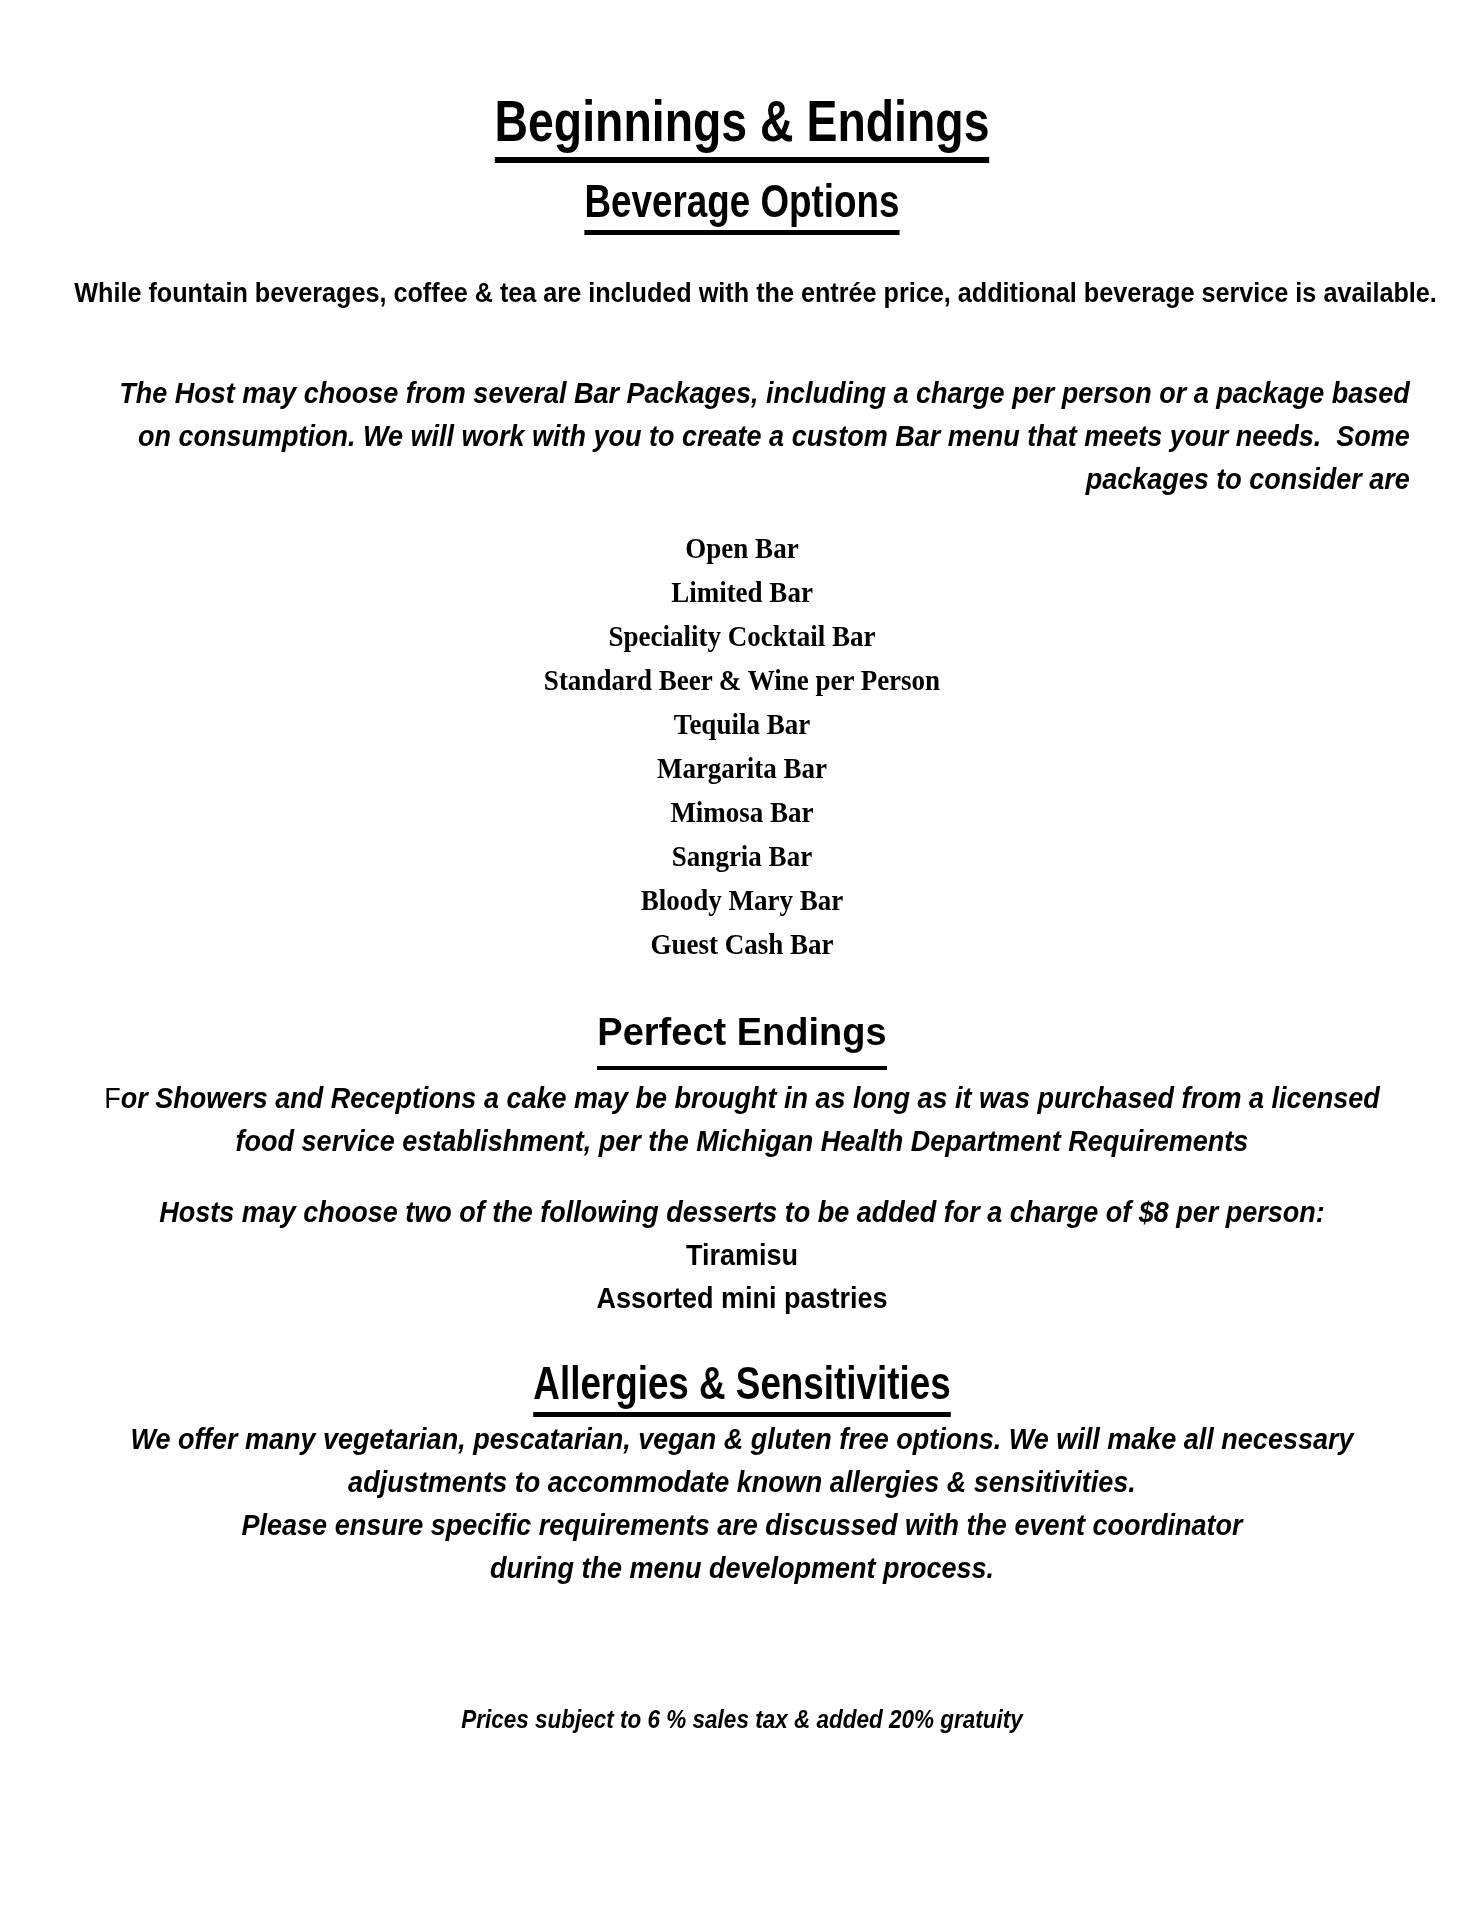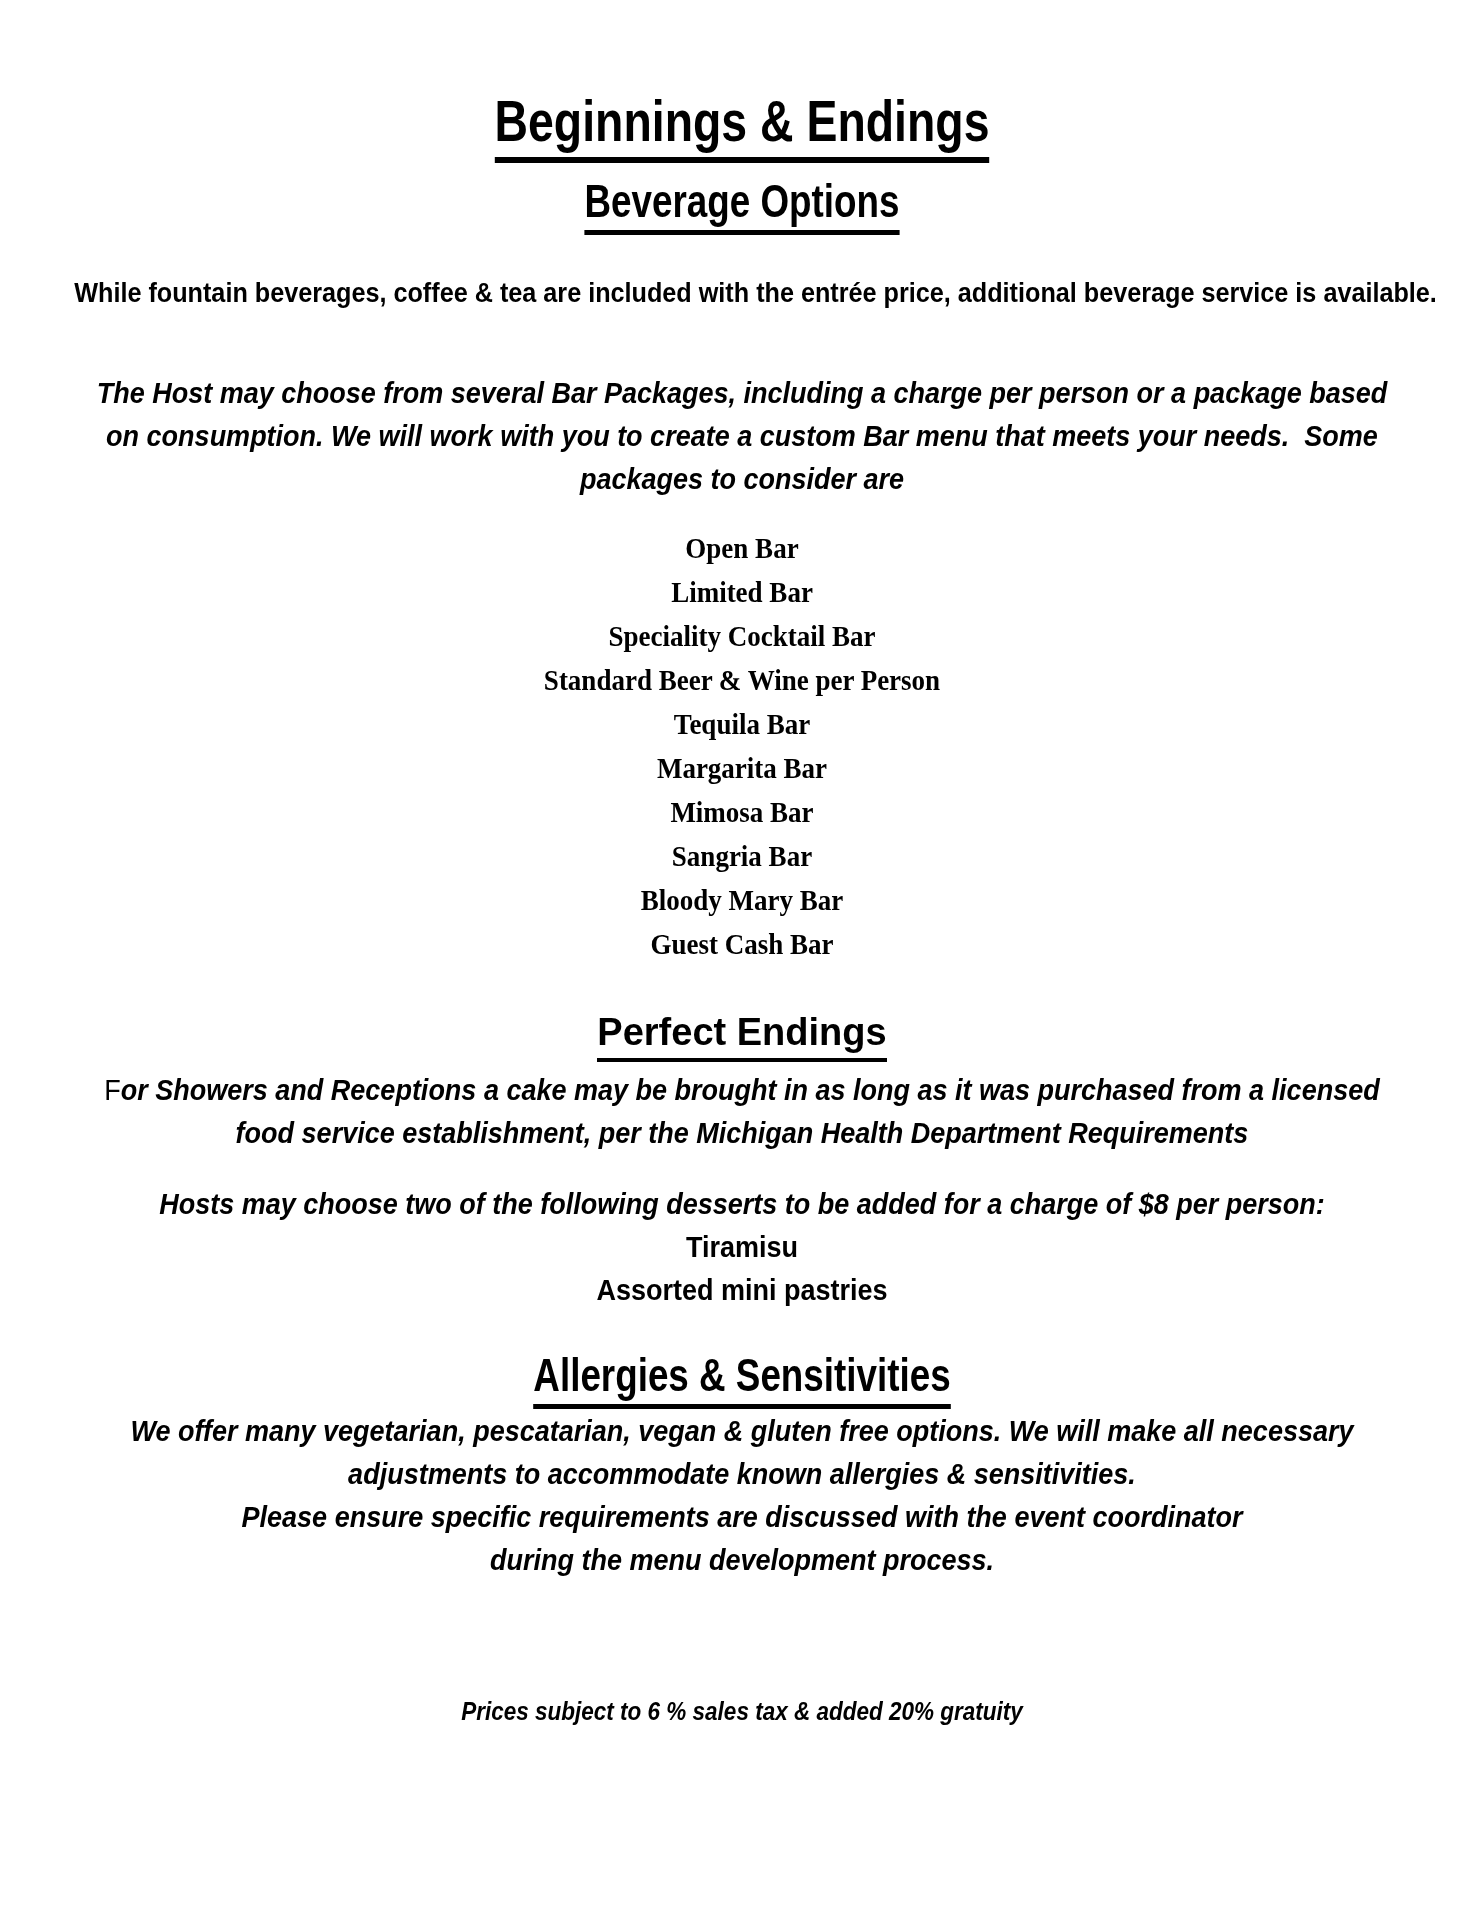--- a/index.html
+++ b/index.html
@@ -15,31 +15,31 @@
   }
   
   .line { white-space: pre; transform: scaleX(0.9); transform-origin: 50% 50%; }
 
   h1, h2, h3 { font-weight: bold; margin: 0; }
 
   .condensed { transform: scaleX(0.8); transform-origin: 50% 50%; white-space: pre; }
 
   .u-thick  { display: inline-block; border-bottom: 6px solid #000; padding-bottom: 2px; }
   .u-mid    { display: inline-block; border-bottom: 5px solid #000; padding-bottom: 2px; }
-  .u-thin   { display: inline-block; border-bottom: 4px solid #000; padding-bottom: 1px; }
+  .u-thin   { display: inline-block; border-bottom: 4px solid #000; padding-bottom: 9px; }
 
   .main-title    { margin-top: 88px; font-size: 58px; line-height: 1.15; }
   .sub-title     { margin-top: 12px; font-size: 46px; line-height: 1.15; }
 
   .included-note {
     margin-top: 38px;
     font-size: 28px; font-weight: bold; line-height: 40px;
   }
 
-  .bar-intro { margin-top: 58px; }
+  .bar-intro { margin-top: 58px; text-align: right; }
   .bar-intro .line {
     font-size: 30px; font-weight: bold; font-style: italic; line-height: 43px;
   }
 
   .package-list { margin-top: 26px; font-family: Liberation Serif, serif; }
   .package-list .line {
     font-size: 30px; font-weight: bold; line-height: 44px;
   }
 
   .pe-heading { margin-top: 42px; font-size: 38px; line-height: 1.3; }

